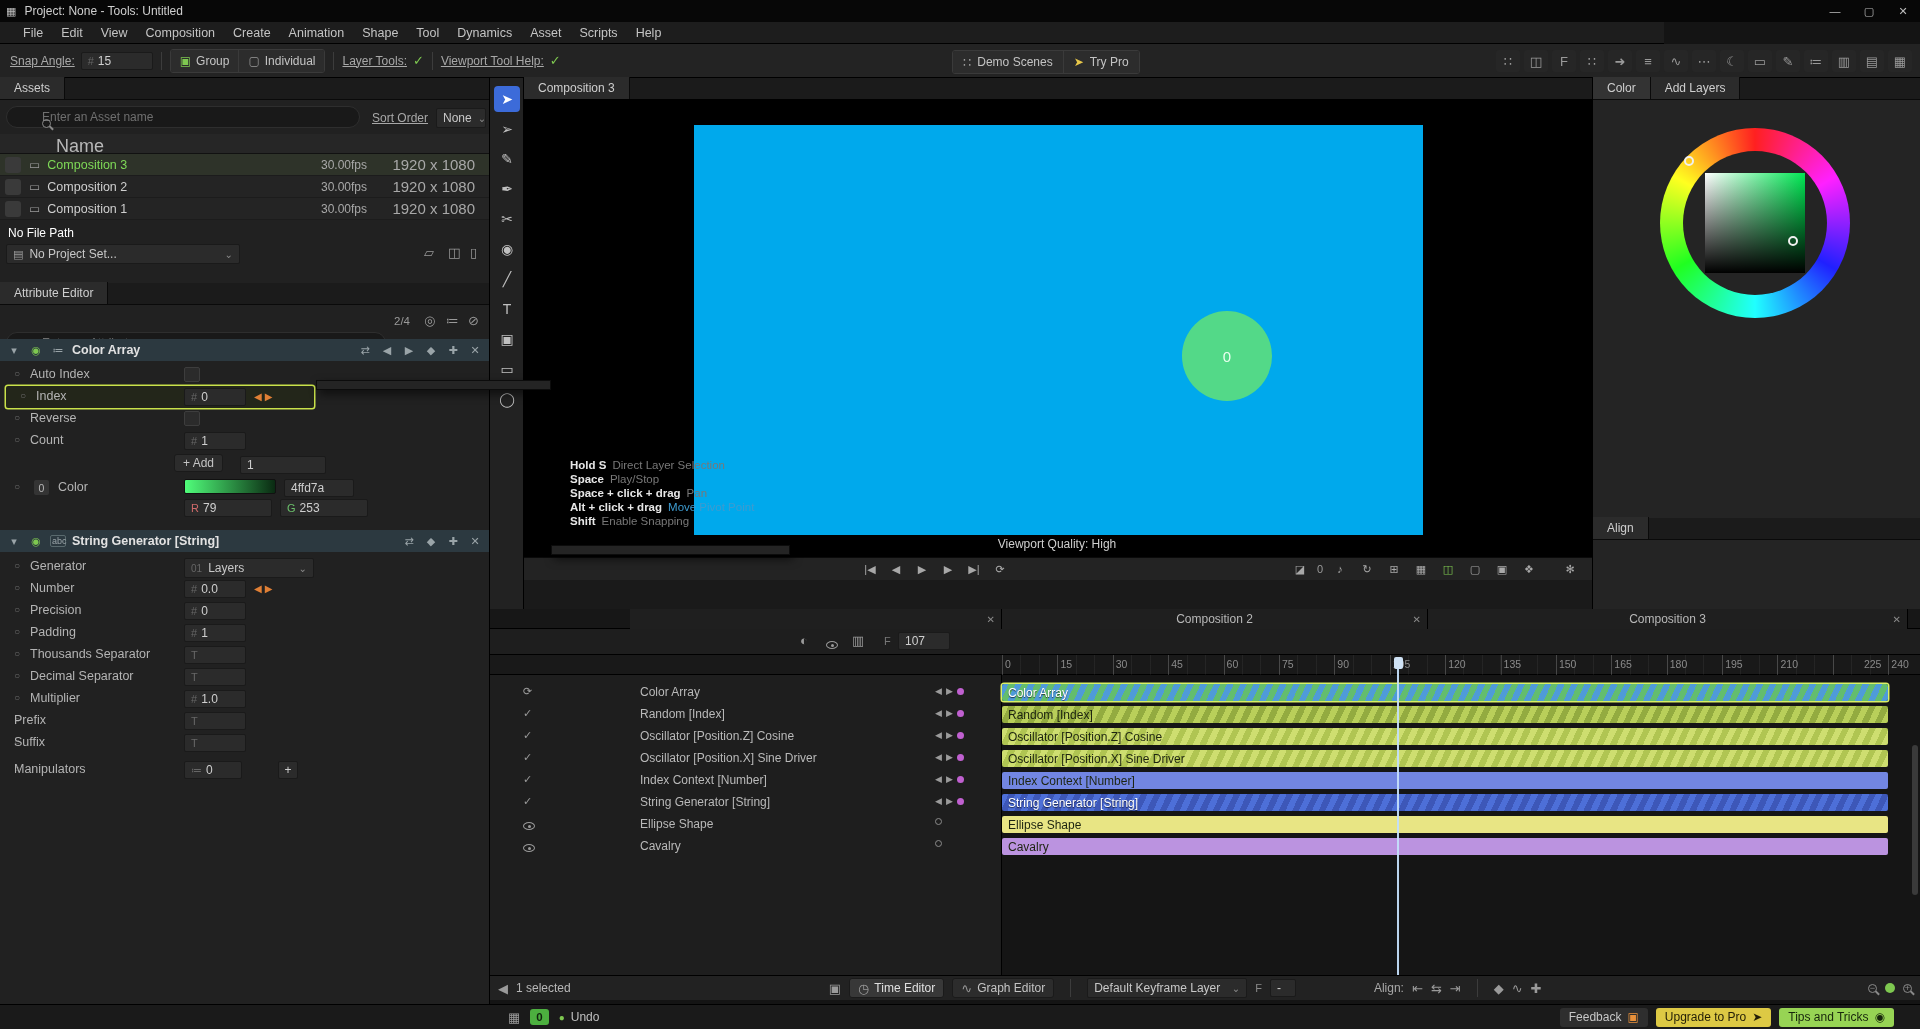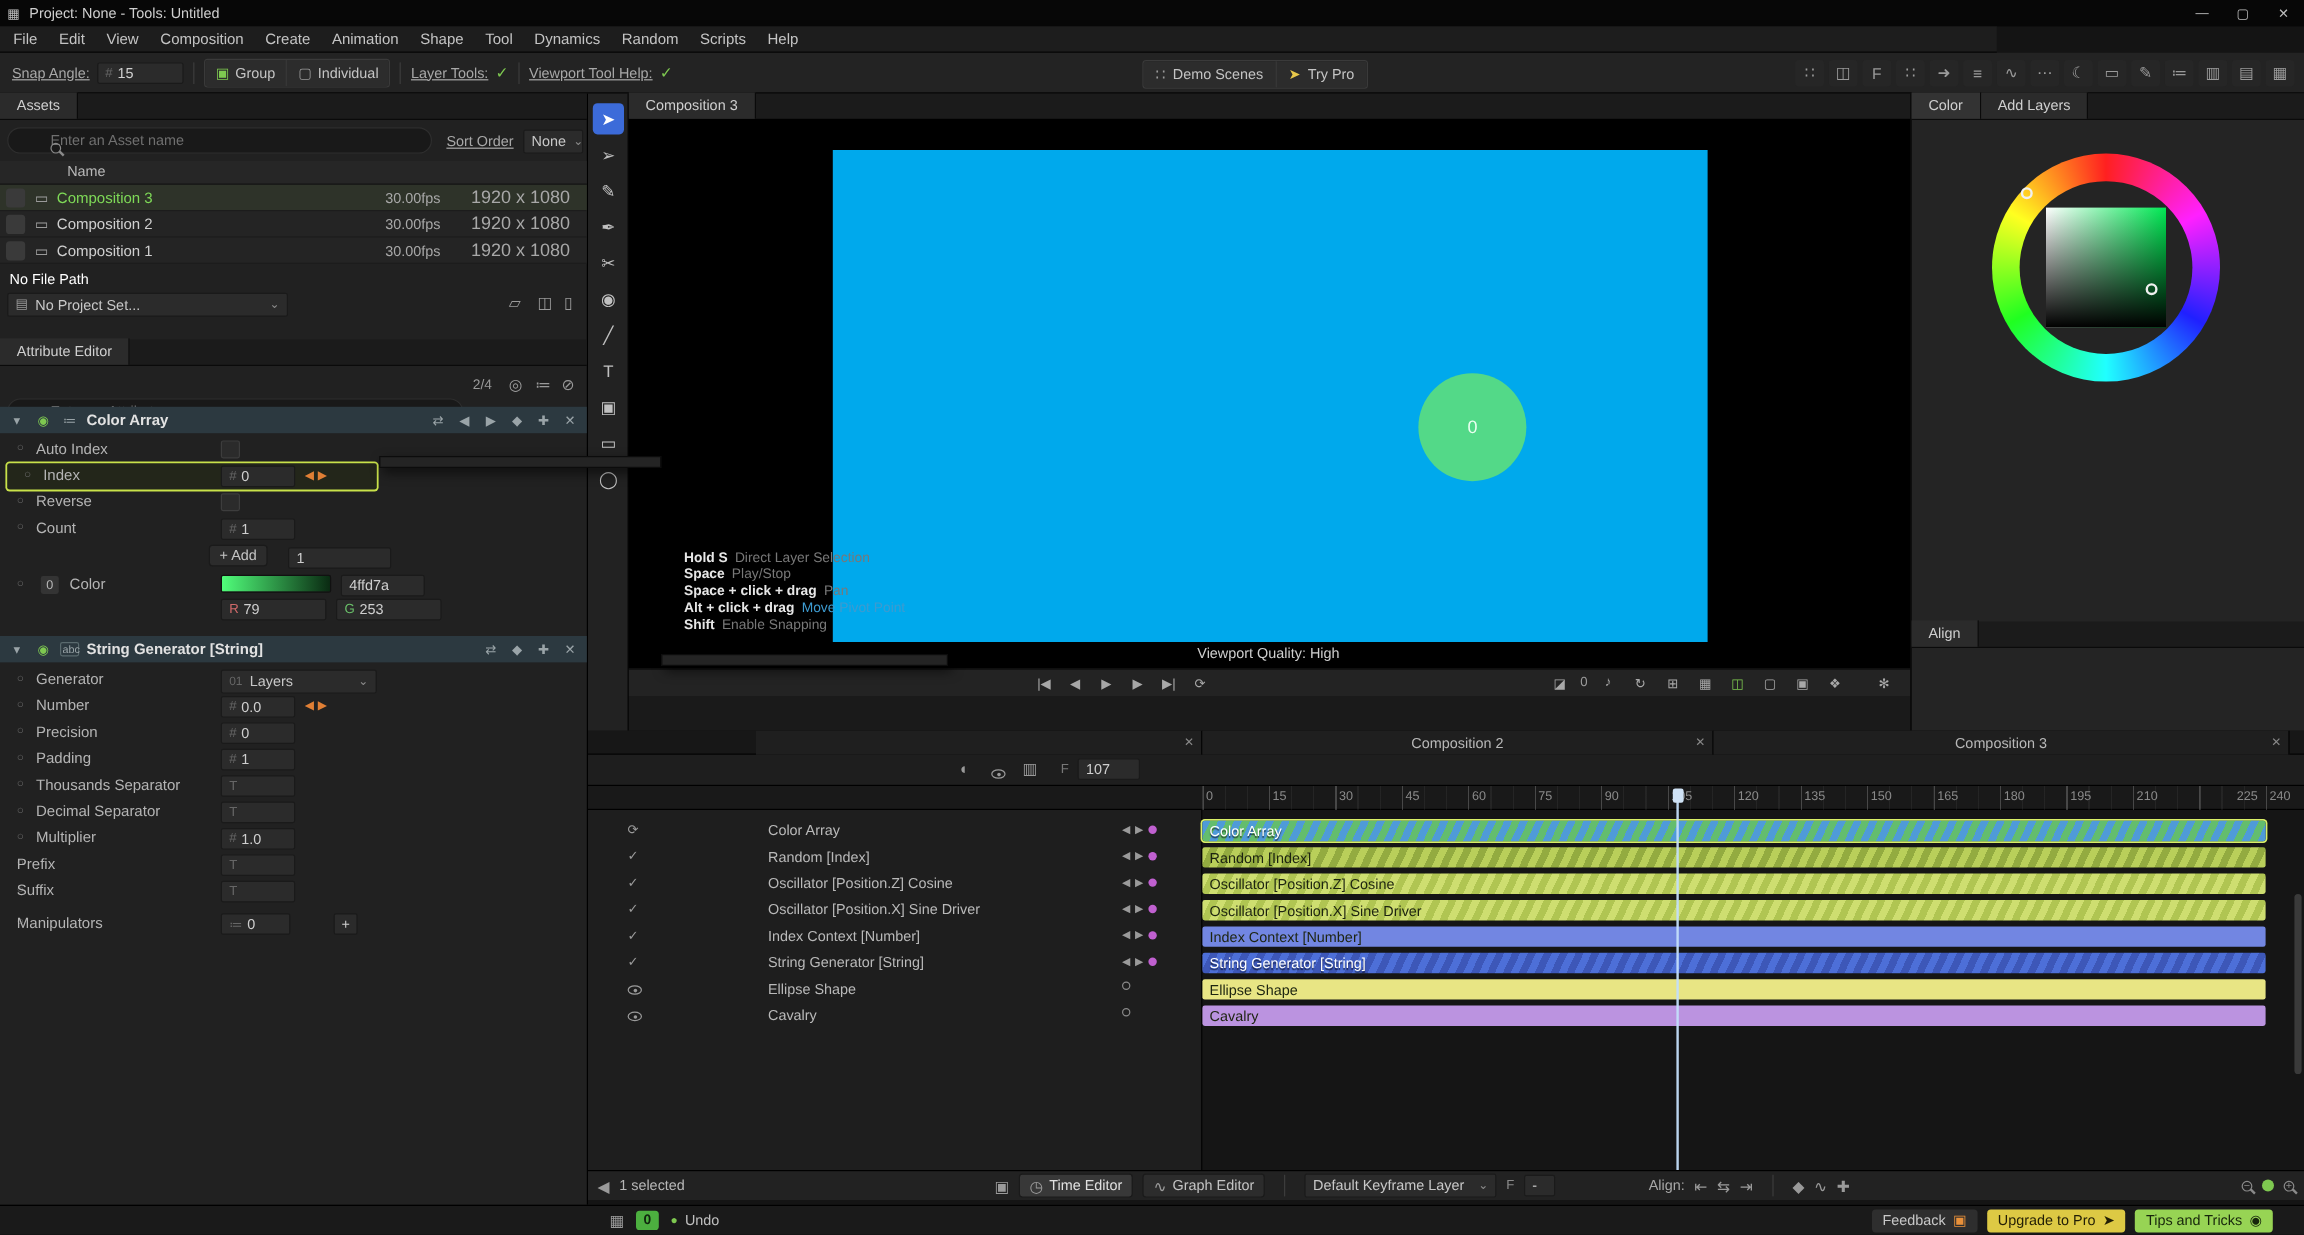--- a/index.html
+++ b/index.html
@@ -20,21 +20,21 @@
   .eyei{position:relative;width:12px;height:8px;border:1px solid #9a9a9a;border-radius:50%;display:inline-block;}
   .eyei::after{content:'';position:absolute;left:4px;top:2px;width:3px;height:3px;border-radius:50%;background:#9a9a9a;}
 
   
   #titlebar{left:0;top:0;width:1920px;height:22px;background:#070707;display:flex;align-items:center;color:#cfcfcf;font-size:12px;}
   #titlebar .appic{margin:0 8px 0 6px;color:#bdbdbd;font-size:11px;}
   #titlebar .wctl{margin-left:auto;display:flex;}
   #titlebar .wbtn{width:34px;height:22px;display:flex;align-items:center;justify-content:center;color:#bdbdbd;font-size:11px;}
 
   
-  #menubar{left:0;top:22px;width:1664px;height:22px;background:#1d1d1d;border-bottom:1px solid #000;display:flex;align-items:center;padding-left:2px;}
+  #menubar{left:0;top:22px;width:1664px;height:22px;background:#1d1d1d;border-bottom:1px solid #000;display:flex;align-items:center;padding-left:14px;}
   .menu-item{padding:0 9px;height:22px;display:flex;align-items:center;color:#c4c4c4;font-size:12.5px;}
 
   
   #toolbar{left:0;top:44px;width:1920px;height:34px;background:#232323;border-bottom:1px solid #000;display:flex;align-items:center;padding:0 10px;}
   .tb-label{color:#a8a8a8;font-size:12px;margin-right:6px;text-decoration:underline;}
   .seg{display:flex;border:1px solid #3a3a3a;border-radius:3px;overflow:hidden;}
   .seg .segbtn{display:flex;align-items:center;gap:5px;padding:0 9px;height:22px;background:#2c2c2c;color:#c4c4c4;font-size:12px;}
   .seg .segbtn+.segbtn{border-left:1px solid #3a3a3a;}
   .chk{color:#7ec850;font-weight:bold;font-size:13px;}
   #tb-demo{position:absolute;left:952px;top:50px;display:flex;border:1px solid #3a3a3a;border-radius:3px;overflow:hidden;}
@@ -156,21 +156,21 @@
   <div id="menubar" class="abs">
       <span class="menu-item">File</span>
       <span class="menu-item">Edit</span>
       <span class="menu-item">View</span>
       <span class="menu-item">Composition</span>
       <span class="menu-item">Create</span>
       <span class="menu-item">Animation</span>
       <span class="menu-item">Shape</span>
       <span class="menu-item">Tool</span>
       <span class="menu-item">Dynamics</span>
-      <span class="menu-item">Random</span>
+      <span class="menu-item">Asset</span>
       <span class="menu-item">Scripts</span>
       <span class="menu-item">Help</span>
     </div>
 
   <div id="toolbar" class="abs">
     <span class="tb-label">Snap Angle:</span>
     <span class="field" style="width:72px">
         <span class="pre">#</span>
         <span>15</span>
       </span>
@@ -229,21 +229,21 @@
     <div class="pill abs" style="left:6px;top:28px;width:354px">
       <span class="lens abs" style="left:9px;top:6px"></span>
       <input placeholder="Enter an Asset name" style="">
     </div>
     <span class="abs tb-label" style="left:372px;top:33px">Sort Order</span>
     <span class="abs dd" style="left:436px;top:30px;width:50px">
         <span>None</span>
         <span class="caret">⌄</span>
       </span>
     <div class="abs" style="left:0;top:56px;width:100%;height:20px;background:#262626;border-bottom:1px solid #111">
-      <span class="abs" style="left:56px;top:2px;font-size:12px;color:#b8b8b8">Name</span>
+      <span class="abs" style="left:56px;top:2px;font-size:18px;color:#b8b8b8">Name</span>
     </div>
     <div id="asset-rows">
         <div class="asset-row sel" style="top: 76px;">
           <span class="chip"></span>
           <span class="cic">▭</span>
           <span class="aname">Composition 3</span>
           <span class="afps">30.00fps</span>
           <span class="ares">1920 x 1080</span>
         </div>
         <div class="asset-row" style="top: 98px;">

